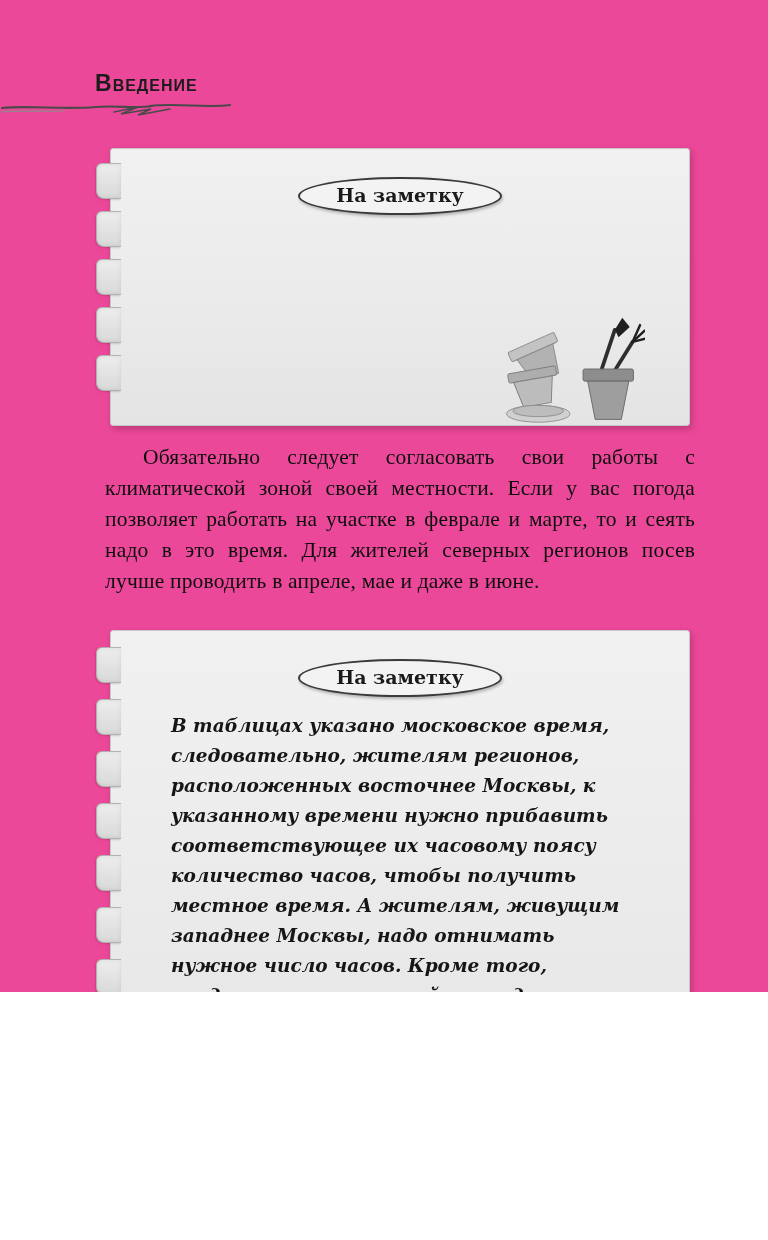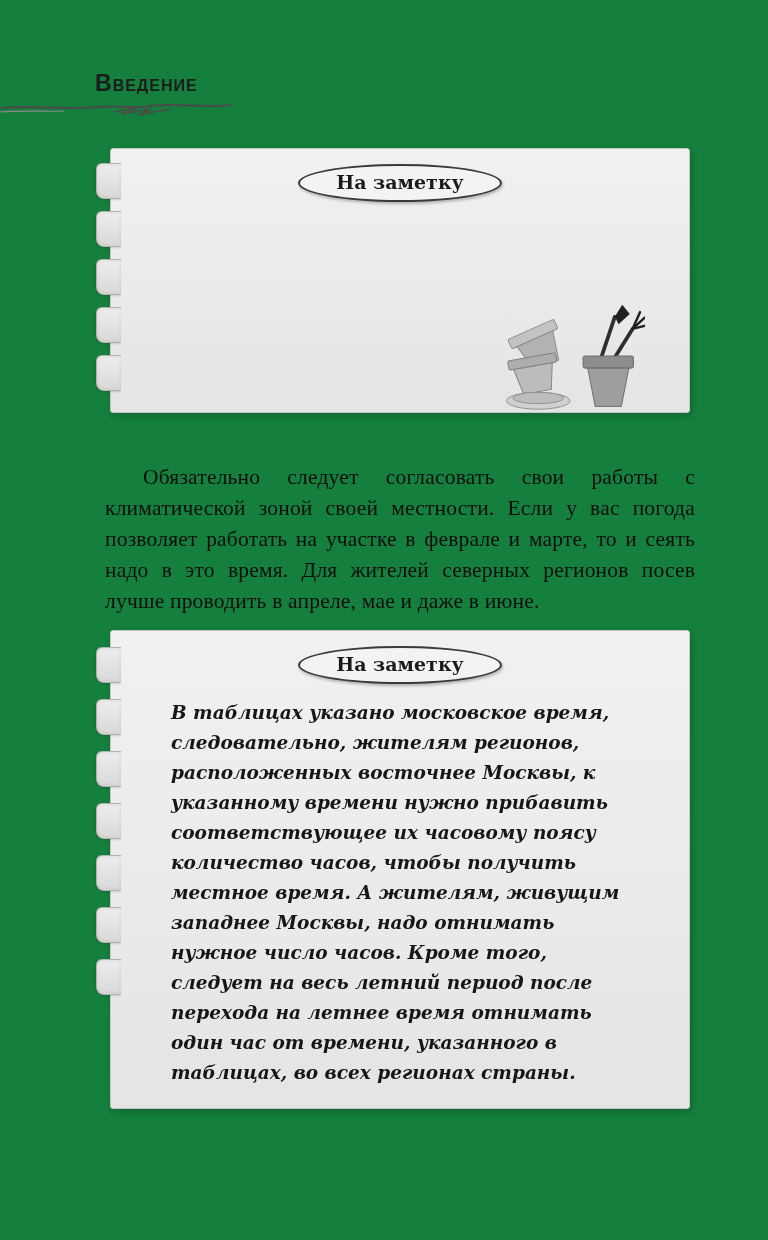--- a/index.html
+++ b/index.html
@@ -3,22 +3,22 @@
 <meta charset="utf-8">
 <style>
   html, body {
     margin: 0;
     padding: 0;
     background: #ffffff;
   }
   .page {
     position: relative;
     width: 768px;
-    height: 1240px;
-    background: #15803d;
+    height: 992px;
+    background: #ec4899;
     overflow: hidden;
     font-family: "Liberation Serif", serif;
     color: #111;
   }
 
   
   .running-header {
     position: absolute;
     left: 95px;
     top: 70px;
@@ -60,21 +60,21 @@
     background: linear-gradient(180deg, #ededed, #d9d9d9);
     border: 1px solid #b2b2b2;
     border-right: none;
     border-radius: 6px 0 0 8px;
     box-shadow: -1px 1px 2px rgba(0,0,0,0.15), inset 0 0 4px rgba(0,0,0,0.08);
     z-index: 0;
   }
 
   .note-badge {
     position: relative;
-    margin: 15px auto 0 auto;
+    margin: 28px auto 0 auto;
     width: fit-content;
     padding: 5px 36px 7px 36px;
     border: 2px solid #3a3a3a;
     border-radius: 50%;
     background: #f3f3f3;
     box-shadow: 1px 2px 3px rgba(0,0,0,0.25), inset 0 0 0 1px #f3f3f3;
     font-family: "DejaVu Serif", serif;
     font-weight: bold;
     font-size: 19px;
     color: #1a1a1a;
@@ -101,21 +101,21 @@
     width: 150px;
     height: 112px;
     margin: 84px 0 0 12px;
     shape-outside: margin-box;
   }
 
   
   .body-par {
     position: absolute;
     left: 105px;
-    top: 462px;
+    top: 442px;
     width: 590px;
     margin: 0;
     font-family: "Liberation Serif", serif;
     font-size: 21.5px;
     line-height: 31px;
     color: #0d0d0d;
     text-align: justify;
     text-indent: 38px;
     letter-spacing: 0.2px;
   }

